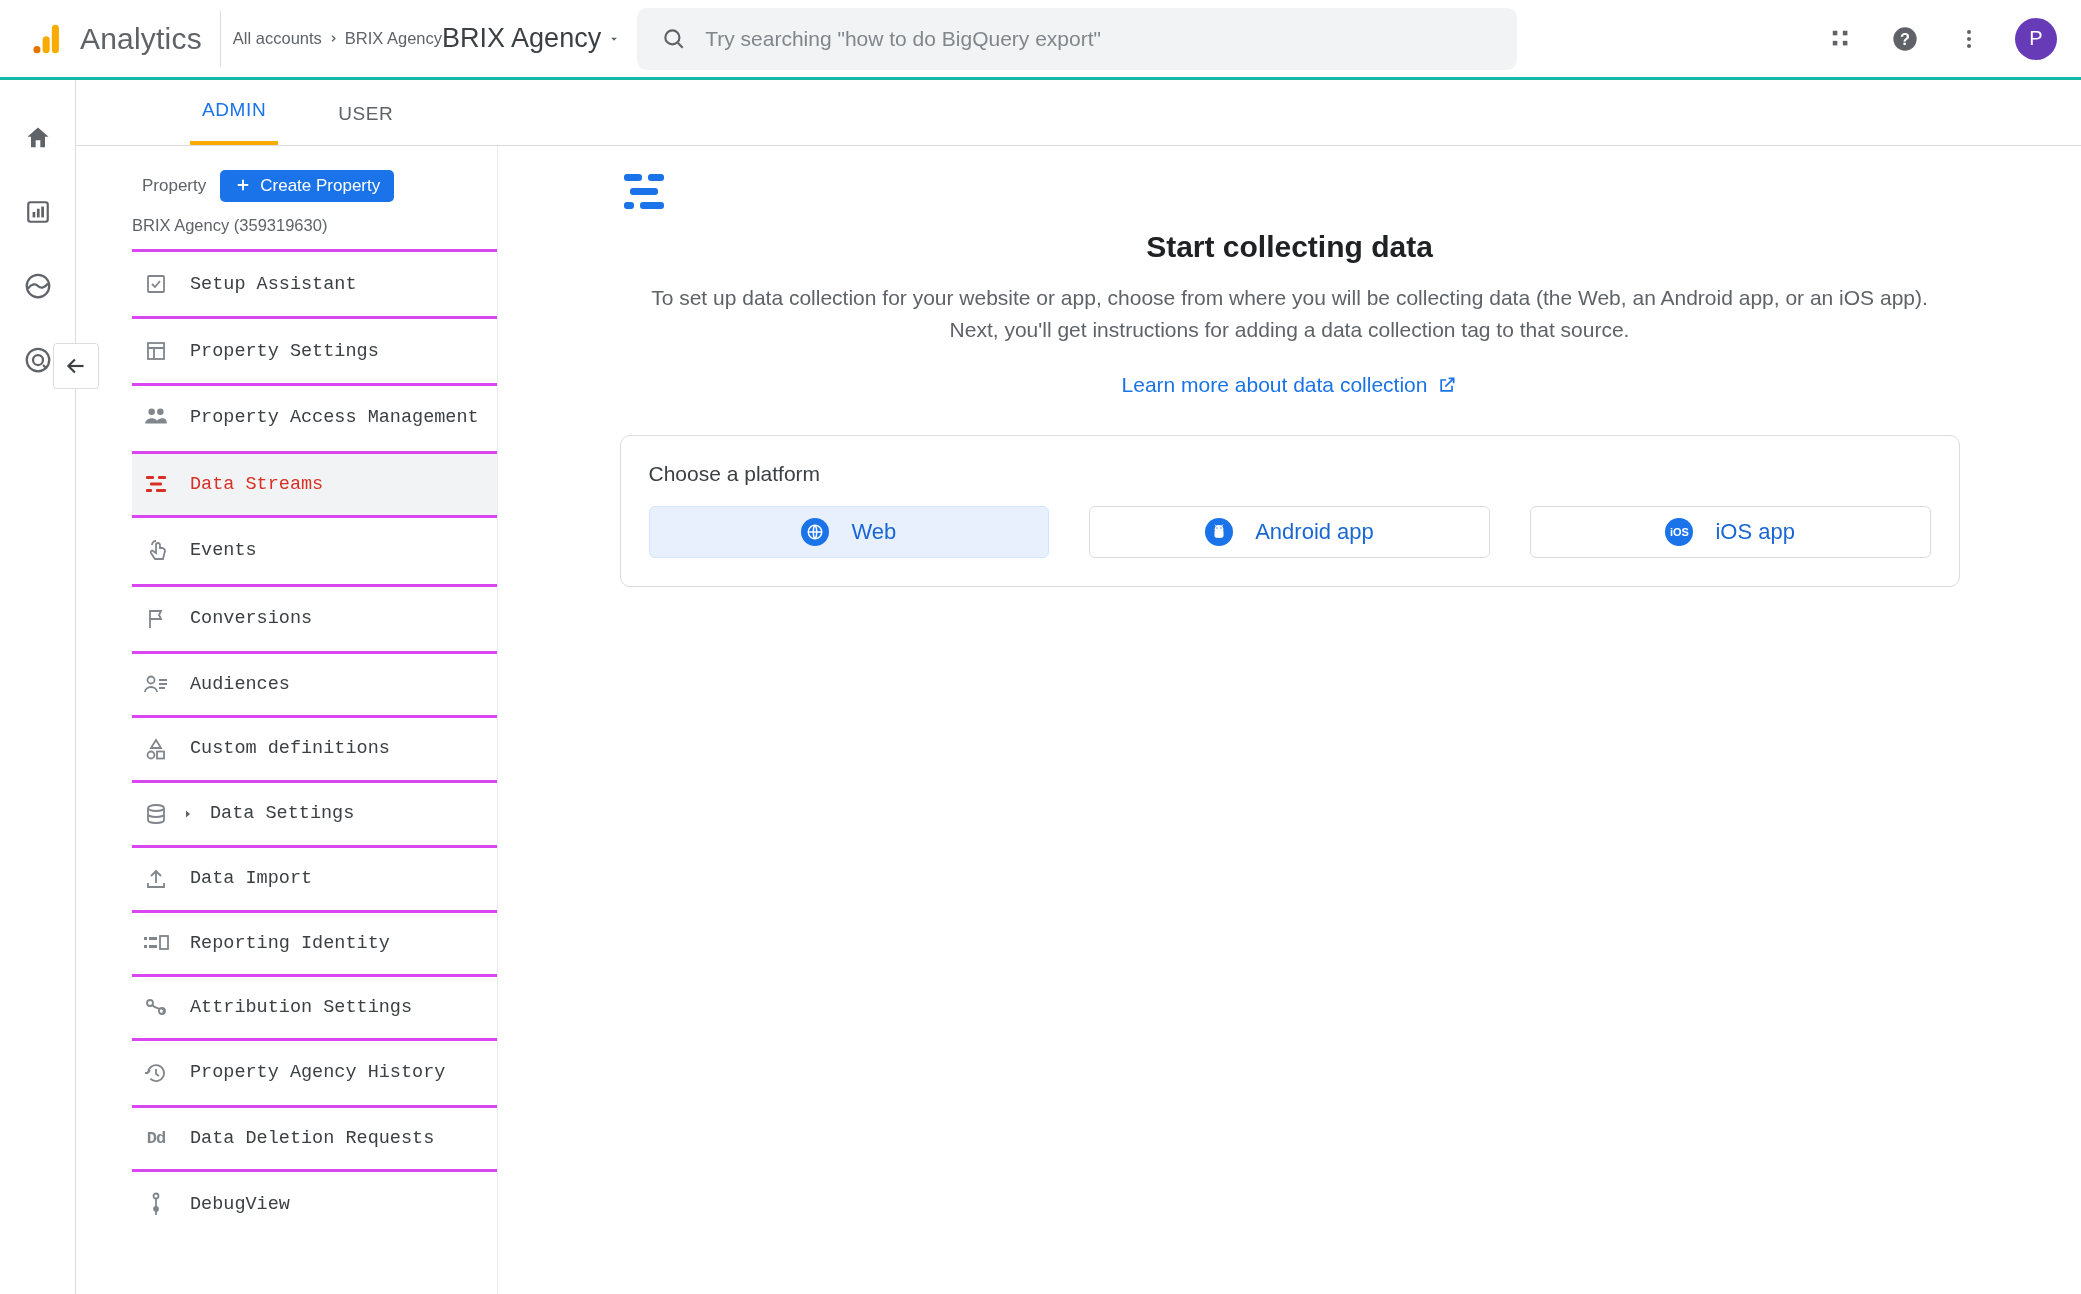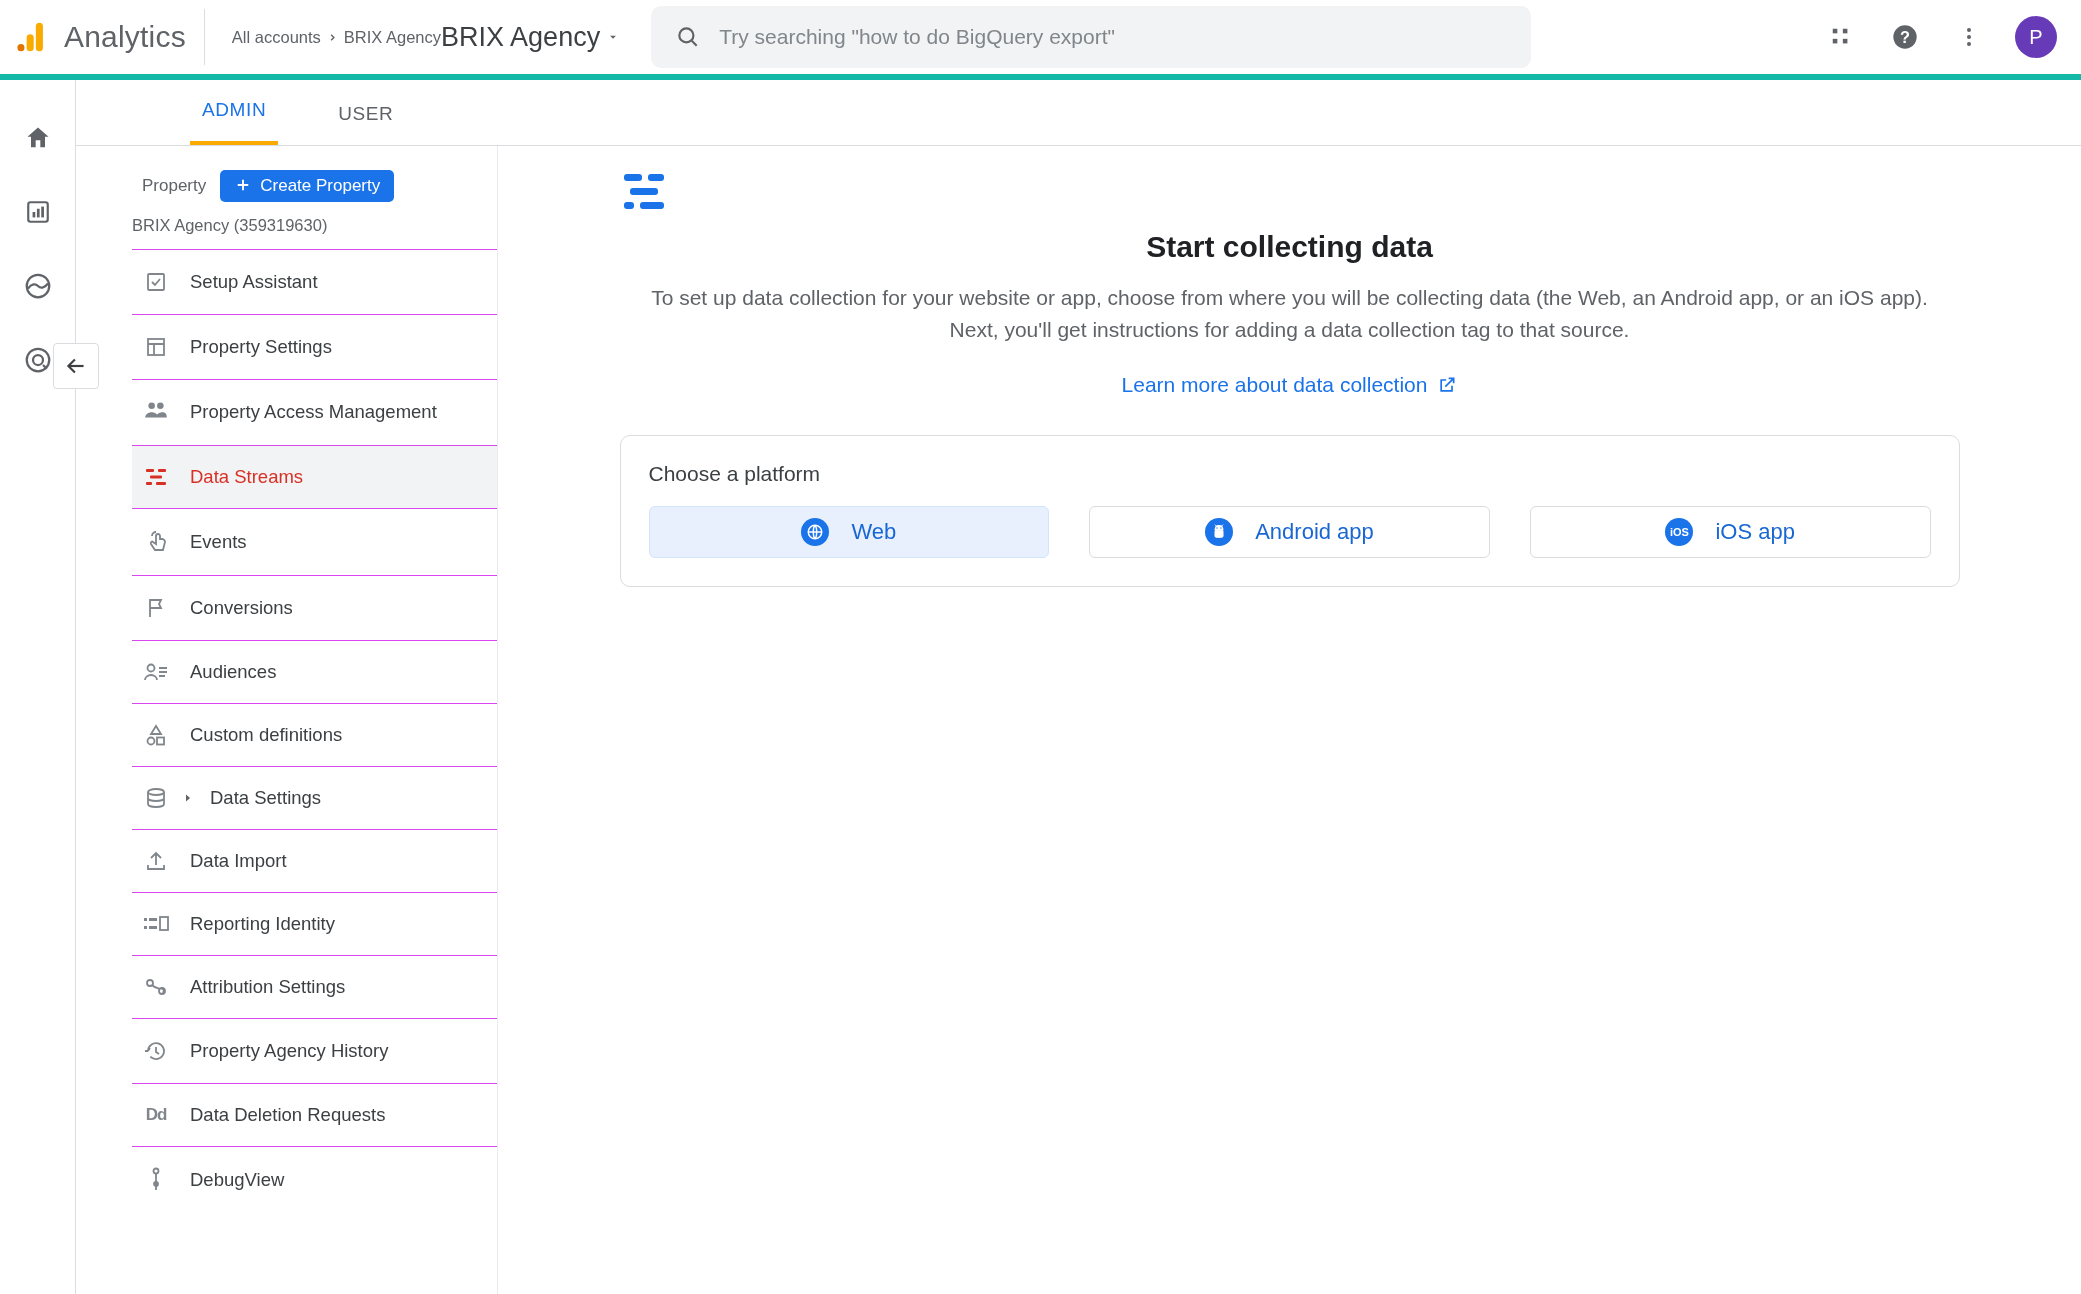--- a/index.html
+++ b/index.html
@@ -8,23 +8,23 @@
     font-family: "Google Sans", "Helvetica Neue", Arial, sans-serif;
     color: #3c4043;
     background: #fff;
     overflow: hidden;
   }
   
   .topbar {
     display: flex;
     align-items: center;
     height: 80px;
-    padding: 0 24px 0 16px;
-    border-bottom: 6px solid #14b8a6;
-    gap: 19px;
+    padding: 0 24px 0 32px;
+    border-bottom: 3px solid #14b8a6;
+    gap: 4px;
   }
   .brand { display: flex; align-items: center; gap: 14px; padding-right: 18px; border-right: 1px solid #dadce0; height: 56px;}
   .product { font-size: 30px; color:#5f6368; letter-spacing: 0.2px;}
   .acct-block { display:flex; justify-content:center; padding-left:8px; min-width: 230px;}
   .acct-path { font-size: 16.5px; color:#5f6368; display:flex; align-items:center; gap:6px;}
   .acct-name-row { display:flex; align-items:center; gap:6px;}
   .acct-name { font-size: 27px; color:#3c4043;}
   .search-wrap {
     flex: 0 0 auto;
     width: 880px;
@@ -86,21 +86,21 @@
   .settings-scroll::-webkit-scrollbar-thumb { background:#dadce0; border-radius:6px; }
   .property-head { display:flex; align-items:center; gap:14px; padding: 24px 10px 8px; }
   .prop-label { font-size:17px; color:#5f6368; }
   .create-btn {
     display:flex; gap:8px;
     background:#1a73e8; color:#fff; font-size:17px; font-weight:500;
     border-radius:5px; padding: 6px 14px; cursor:pointer;
   }
   .prop-sub { font-size:16.5px; color:#5f6368; padding: 6px 0 14px; }
   .menu-list { list-style:none; }
-  .menu-list li { border-top:1px solid #d946ef; }
+  .menu-list li { border-top:3px solid #d946ef;font-family:Liberation Mono, monospace; }
   .menu-item {
     display:flex; align-items:center; gap:20px;
     padding: 20px 16px 20px 10px;
     font-size:18.5px;
     color:#3c4043; cursor:pointer;
   }
   .menu-item .mi-icon { width:28px; display:flex; align-items:center; justify-content:center; color:#80868b;}
   .menu-item.active { background:#f1f3f4; color:#d93025; }
   .menu-item.active .mi-icon { color:#d93025; }
   .menu-item .chev { margin-left:-8px; margin-right:-4px; color:#5f6368;}

